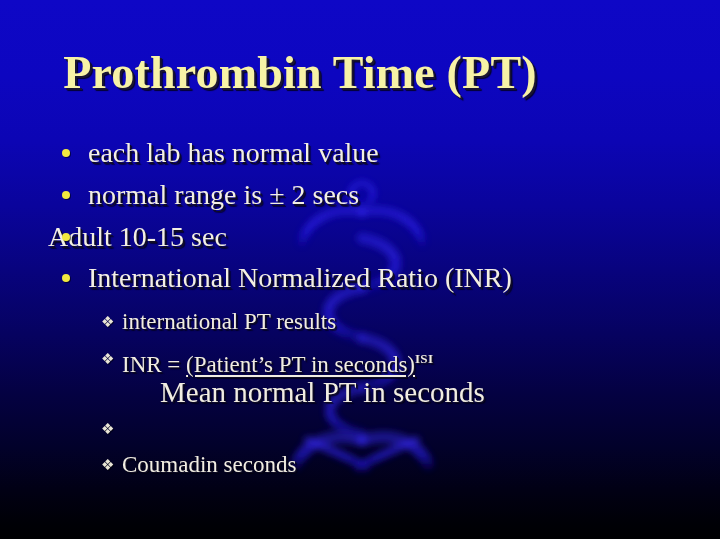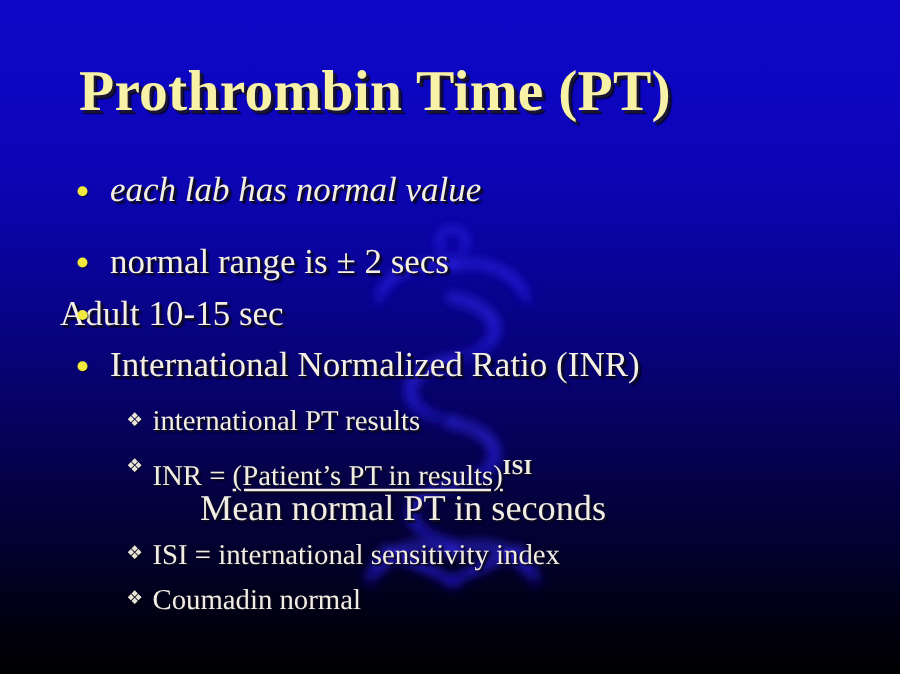--- a/index.html
+++ b/index.html
@@ -112,29 +112,29 @@
     height: 35px;
     line-height: 35px;
     font-size: 29px;
     color: #f1ede2;
     text-shadow: 1.2px 1.2px 0 #100c26, 2px 2px 1px rgba(0,0,0,0.6);
     white-space: nowrap;
   }
 
   .underlined { text-decoration: underline; text-underline-offset: 3px; }
   .sup {
-    font-size: 17px;
+    font-size: 13px;
     font-weight: bold;
     vertical-align: super;
     letter-spacing: 0.3px;
   }
 
   
-  #row-1 { margin-top: 0px; font-style: italic; }
-  #row-2 { margin-top: 16px; }
+  #row-1 { margin-top: 0px; }
+  #row-2 { margin-top: 1px; }
   #row-3 { margin-top: 1px; padding-left: 48px; }
   #row-4 { margin-top: 0px; }
   #row-5 { margin-top: 6px; }
   #row-6 { margin-top: 2px; }
   #row-7 { margin-top: -1px; }
   #row-8 { margin-top: 1px; }
   #row-9 { margin-top: 1px; }
 </style>
 </head>
 <body>
@@ -200,31 +200,30 @@
       <span>International Normalized Ratio (INR)</span>
     </div>
 
     <div id="row-5" class="l2">
       <span class="dia">❖</span>
       <span>international PT results</span>
     </div>
 
     <div id="row-6" class="l2">
       <span class="dia">❖</span>
-      <span>INR = </span><span class="underlined">(Patient’s PT in results)</span><span class="sup">ISI</span>
+      <span>INR = </span><span class="underlined">(Patient’s PT in seconds)</span><span class="sup">ISI</span>
     </div>
 
     <div id="row-7" class="l3">
       <span>Mean normal PT in seconds</span>
     </div>
 
     <div id="row-8" class="l2">
       <span class="dia">❖</span>
-      <span>ISI = international sensitivity index</span>
     </div>
 
     <div id="row-9" class="l2">
       <span class="dia">❖</span>
-      <span>Coumadin normal</span>
+      <span>Coumadin seconds</span>
     </div>
 
   </div>
 </div>
 
 </body></html>

